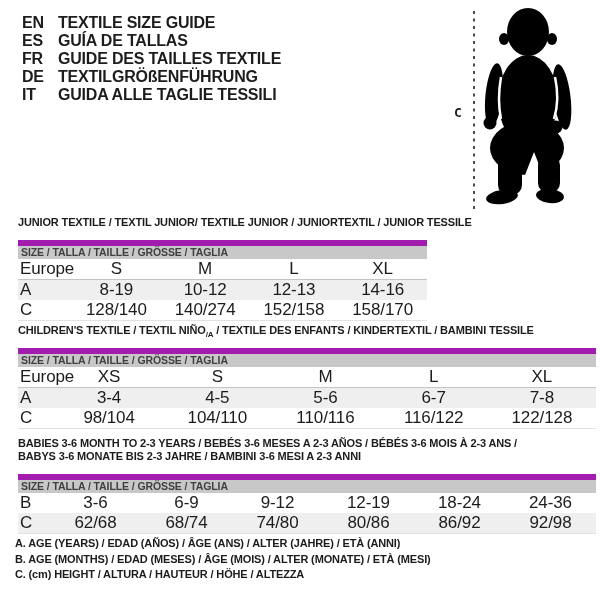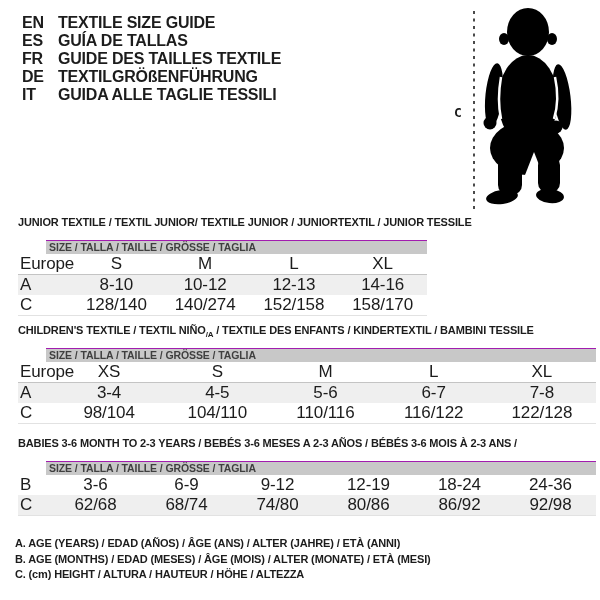--- a/index.html
+++ b/index.html
@@ -20,22 +20,22 @@
   
   .section{position:absolute;left:18px;}
   .sec-0{top:216px;width:409px;}
   .sec-1{top:324px;width:578px;}
   .sec-2{top:437px;width:578px;}
   .sec-title{font-size:11px;font-weight:bold;line-height:13px;margin:0 0 11px 0;letter-spacing:-0.15px;white-space:nowrap;}
   .sec-2 .sec-title{white-space:normal;}
   .sec-title sub{font-size:8px;line-height:0;}
   .size-bar{
     height:13px;line-height:13px;background:var(--bar-bg,#c8c8c8);
-    border-top:1px solid #a21caf;padding-left:3px;
-    font-size:10.5px;font-weight:bold;color:#3f3f3f;letter-spacing:-0.1px;margin-left:28px;
+    border-top:6px solid #a21caf;padding-left:3px;
+    font-size:10.5px;font-weight:bold;color:#3f3f3f;letter-spacing:-0.1px;
   }
   table{width:100%;border-collapse:collapse;table-layout:fixed;}
   td{height:16px;font-size:17px;padding:0;text-align:center;letter-spacing:-0.1px;white-space:nowrap;}
   td.lbl{text-align:left;padding-left:2px;}
   .sec-0 td.lbl{width:52px;}
   .sec-1 td.lbl{width:35px;}
   .sec-2 td.lbl{width:30px;}
   tr.shaded td{background:var(--shade-bg,#efefef);}
   tr.euro-row td{border-bottom:1px solid #c4c4c4;}
   tr:last-child td{border-bottom:1px solid #e2e2e2;}
@@ -108,21 +108,21 @@
       <tbody>
         <tr class="euro-row">
           <td class="lbl">Europe</td>
           <td>S</td>
           <td>M</td>
           <td>L</td>
           <td>XL</td>
         </tr>
         <tr class="shaded">
           <td class="lbl">A</td>
-          <td>8-10</td>
+          <td>8-19</td>
           <td>10-12</td>
           <td>12-13</td>
           <td>14-16</td>
         </tr>
         <tr>
           <td class="lbl">C</td>
           <td>128/140</td>
           <td>140/274</td>
           <td>152/158</td>
           <td>158/170</td>
@@ -158,21 +158,21 @@
           <td>104/110</td>
           <td>110/116</td>
           <td>116/122</td>
           <td>122/128</td>
         </tr>
       </tbody>
     </table>
 </section>
 
 <section class="section sec-2">
-  <h2 class="sec-title"><span>BABIES 3-6 MONTH TO 2-3 YEARS / BEBÉS 3-6 MESES A 2-3 AÑOS / BÉBÉS 3-6 MOIS À 2-3 ANS /</span><br></h2>
+  <h2 class="sec-title"><span>BABIES 3-6 MONTH TO 2-3 YEARS / BEBÉS 3-6 MESES A 2-3 AÑOS / BÉBÉS 3-6 MOIS À 2-3 ANS /</span><br><span>BABYS 3-6 MONATE BIS 2-3 JAHRE / BAMBINI 3-6 MESI A 2-3 ANNI</span></h2>
   <div class="size-bar">SIZE / TALLA / TAILLE / GRÖSSE / TAGLIA</div>
   <table>
       <tbody>
         <tr>
           <td class="lbl">B</td>
           <td>3-6</td>
           <td>6-9</td>
           <td>9-12</td>
           <td>12-19</td>
           <td>18-24</td>

